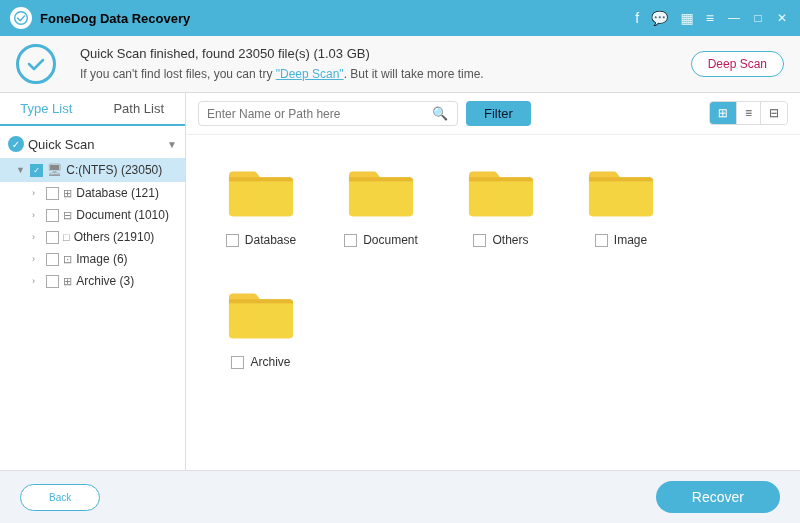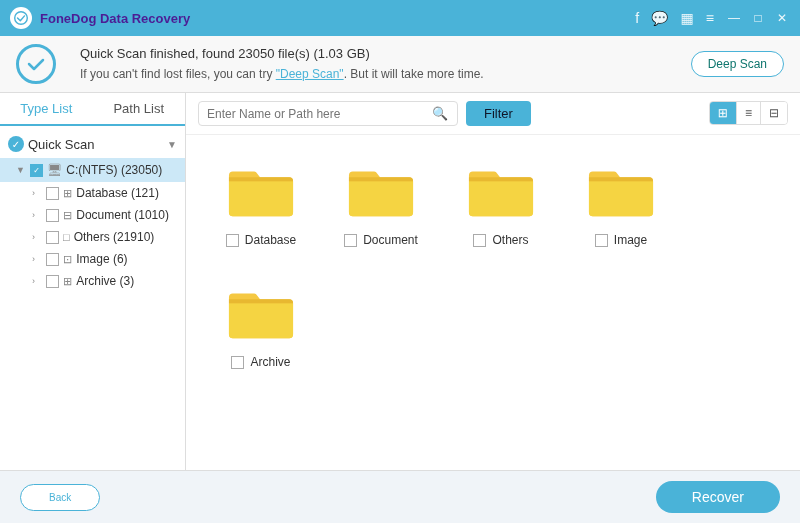--- a/index.html
+++ b/index.html
@@ -29,21 +29,21 @@
       background: white;
       border-radius: 50%;
       display: flex;
       align-items: center;
       justify-content: center;
       margin-right: 8px;
       flex-shrink: 0;
     }
     .title-bar-logo svg { width: 14px; height: 14px; }
     .title-bar-title {
-      color: #4c1d95;
+      color: #000000;
       font-size: 13px;
       font-weight: 600;
       flex: 1;
     }
     .title-bar-icons {
       display: flex;
       gap: 12px;
       align-items: center;
     }
     .title-bar-icon {
@@ -91,21 +91,21 @@
       flex: 1;
       color: #444;
       font-size: 13px;
       line-height: 1.6;
     }
     .notification-text .line1 { font-size: 13px; color: #333; }
     .notification-text .line2 { font-size: 12px; color: #555; }
     .deep-scan-link { color: #4ab3d8; text-decoration: underline; cursor: pointer; }
     .deep-scan-btn {
       border: 1px solid #4ab3d8;
-      color: #0f766e;
+      color: #be185d;
       background: white;
       padding: 5px 16px;
       border-radius: 16px;
       cursor: pointer;
       font-size: 12px;
       flex-shrink: 0;
     }
 
     
     .main-content {

